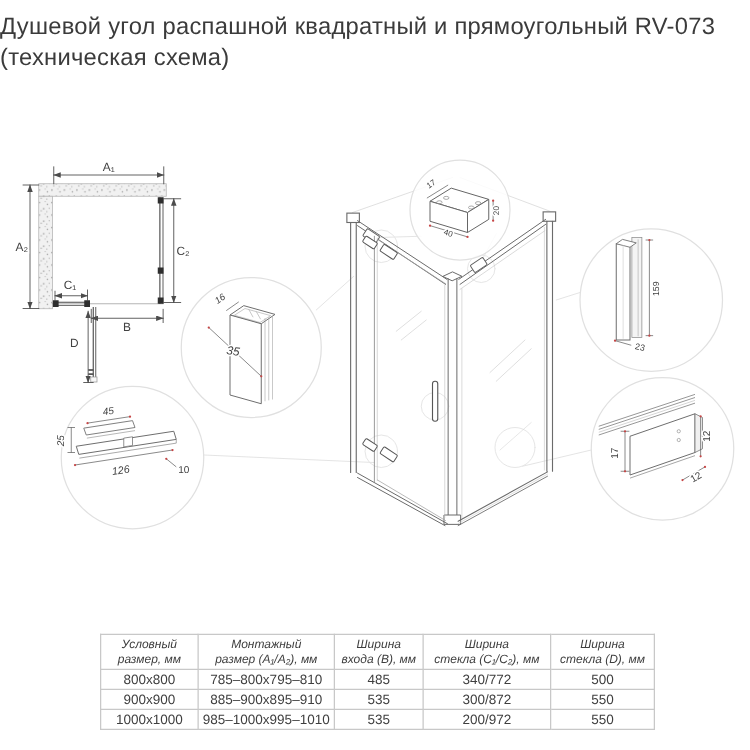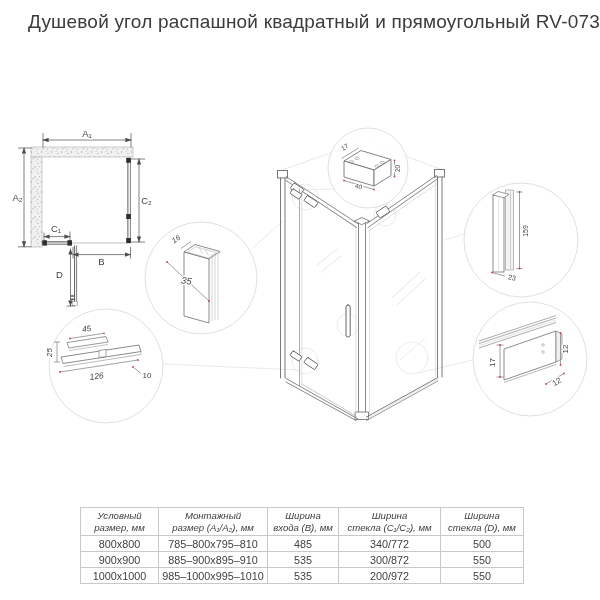--- a/index.html
+++ b/index.html
@@ -1,41 +1,42 @@
 <!DOCTYPE html>
 <html><head>
 <meta charset="utf-8">
 <style>
   html,body { margin:0; padding:0; }
   body {
     width:600px; height:600px; position:relative; overflow:hidden;
     background:#ffffff;
     font-family:"Liberation Sans","DejaVu Sans",sans-serif;
   }
-  .title-block { position:absolute; top:9px; left:0; width:600px; text-align:right;
+  .title-block { position:absolute; top:9px; left:0; width:600px; text-align:left;
     color:#3b3b3b; line-height:1.32; }
   .title-line { font-size:19px; font-weight:400; letter-spacing:.2px; }
 
   svg.diagram { position:absolute; left:0; top:0; }
   svg text { fill:#424242; }
   .dimtxt { paint-order:stroke; stroke:#ffffff; stroke-width:2.6px; }
 
   table.spec { position:absolute; left:80px; top:507px; width:443px;
     border-collapse:collapse; table-layout:fixed; color:#3e3e3e; }
   table.spec th, table.spec td { border:1px solid #c8c8c8; text-align:center;
     vertical-align:middle; padding:0 2px; }
   table.spec th { font-weight:400; font-size:9.6px; line-height:1.2;
     white-space:pre-line; height:27px;font-style:italic; }
   table.spec td { font-size:10.8px; height:15px; }
 </style>
 </head>
 <body>
 
 <div class="title-block">
   <div class="title-line">Душевой угол распашной квадратный и прямоугольный RV-073</div>
+  <div class="title-line">(техническая схема)</div>
 </div>
 
 <svg class="diagram" width="600" height="600" viewBox="0 0 600 600" xmlns="http://www.w3.org/2000/svg">
   <defs>
     <marker id="arrow" markerUnits="userSpaceOnUse" markerWidth="6" markerHeight="4.4" refX="5.6" refY="2.2" orient="auto-start-reverse">
       <path d="M0,0 L6,2.2 L0,4.4 z" fill="#4c4c4c"></path>
     </marker>
     <pattern id="spk" patternUnits="userSpaceOnUse" width="10" height="10">
       <rect width="10" height="10" fill="#f1f1f1"></rect>
       <circle cx="1.5" cy="2" r="0.7" fill="#a5a5a5"></circle>

